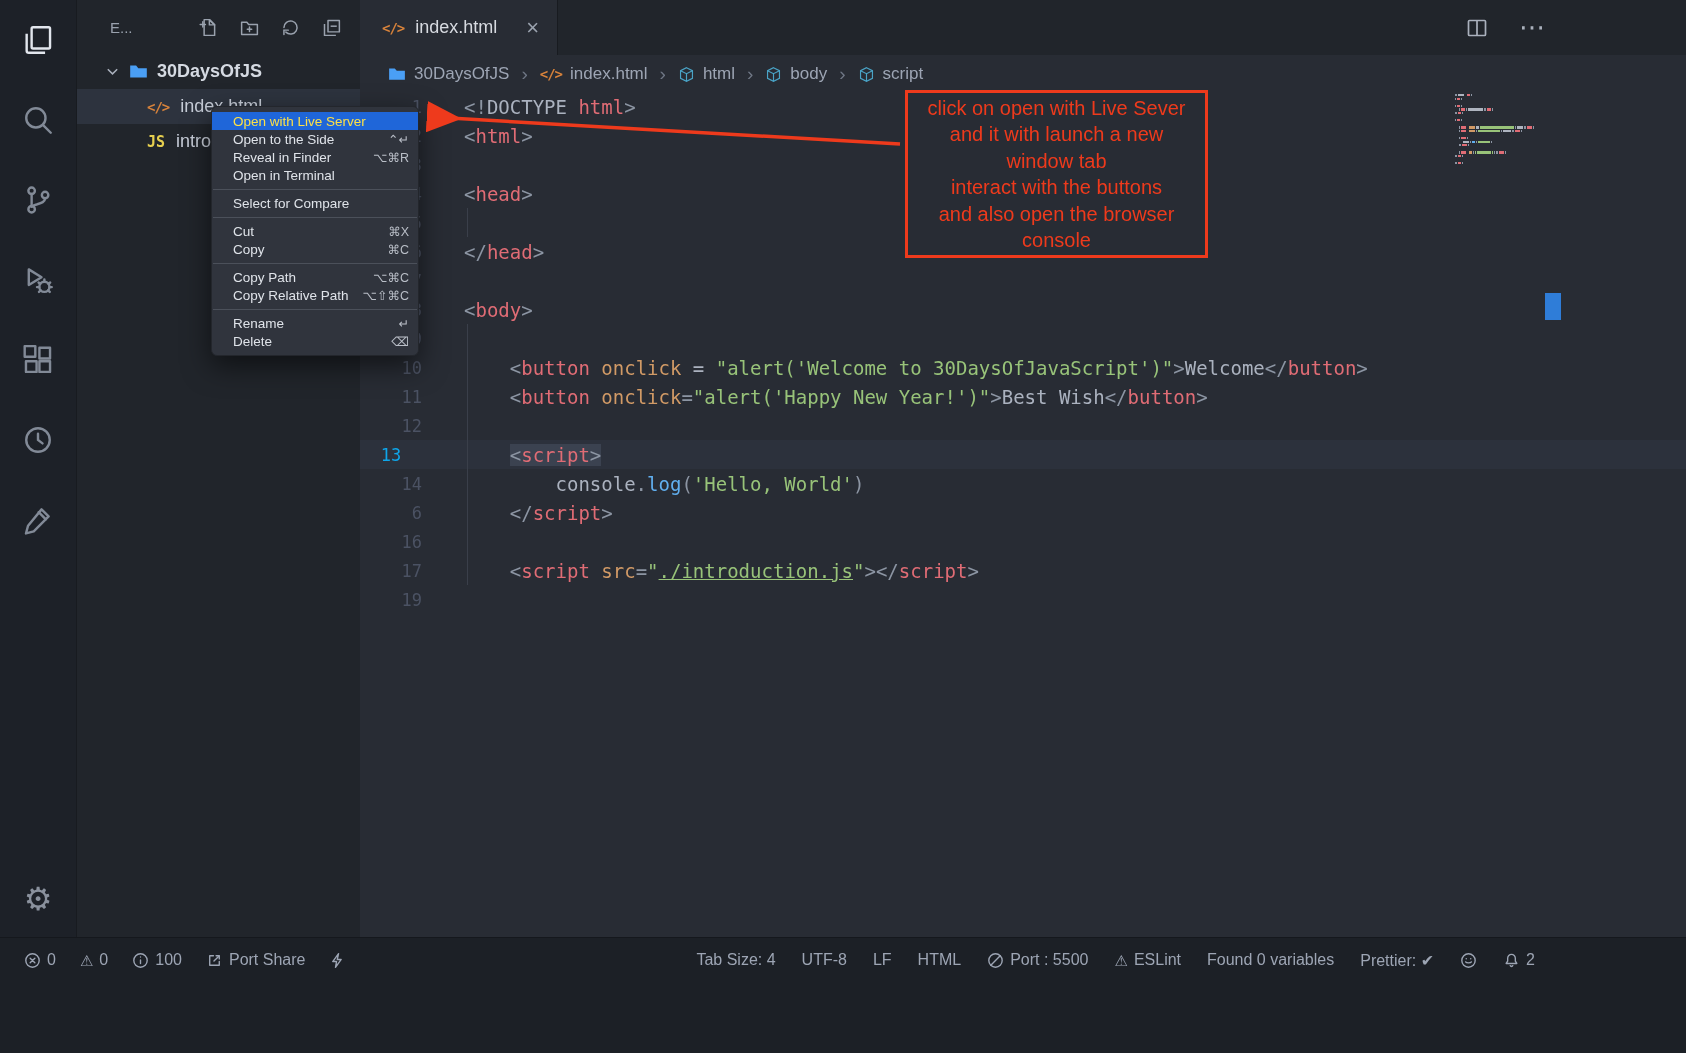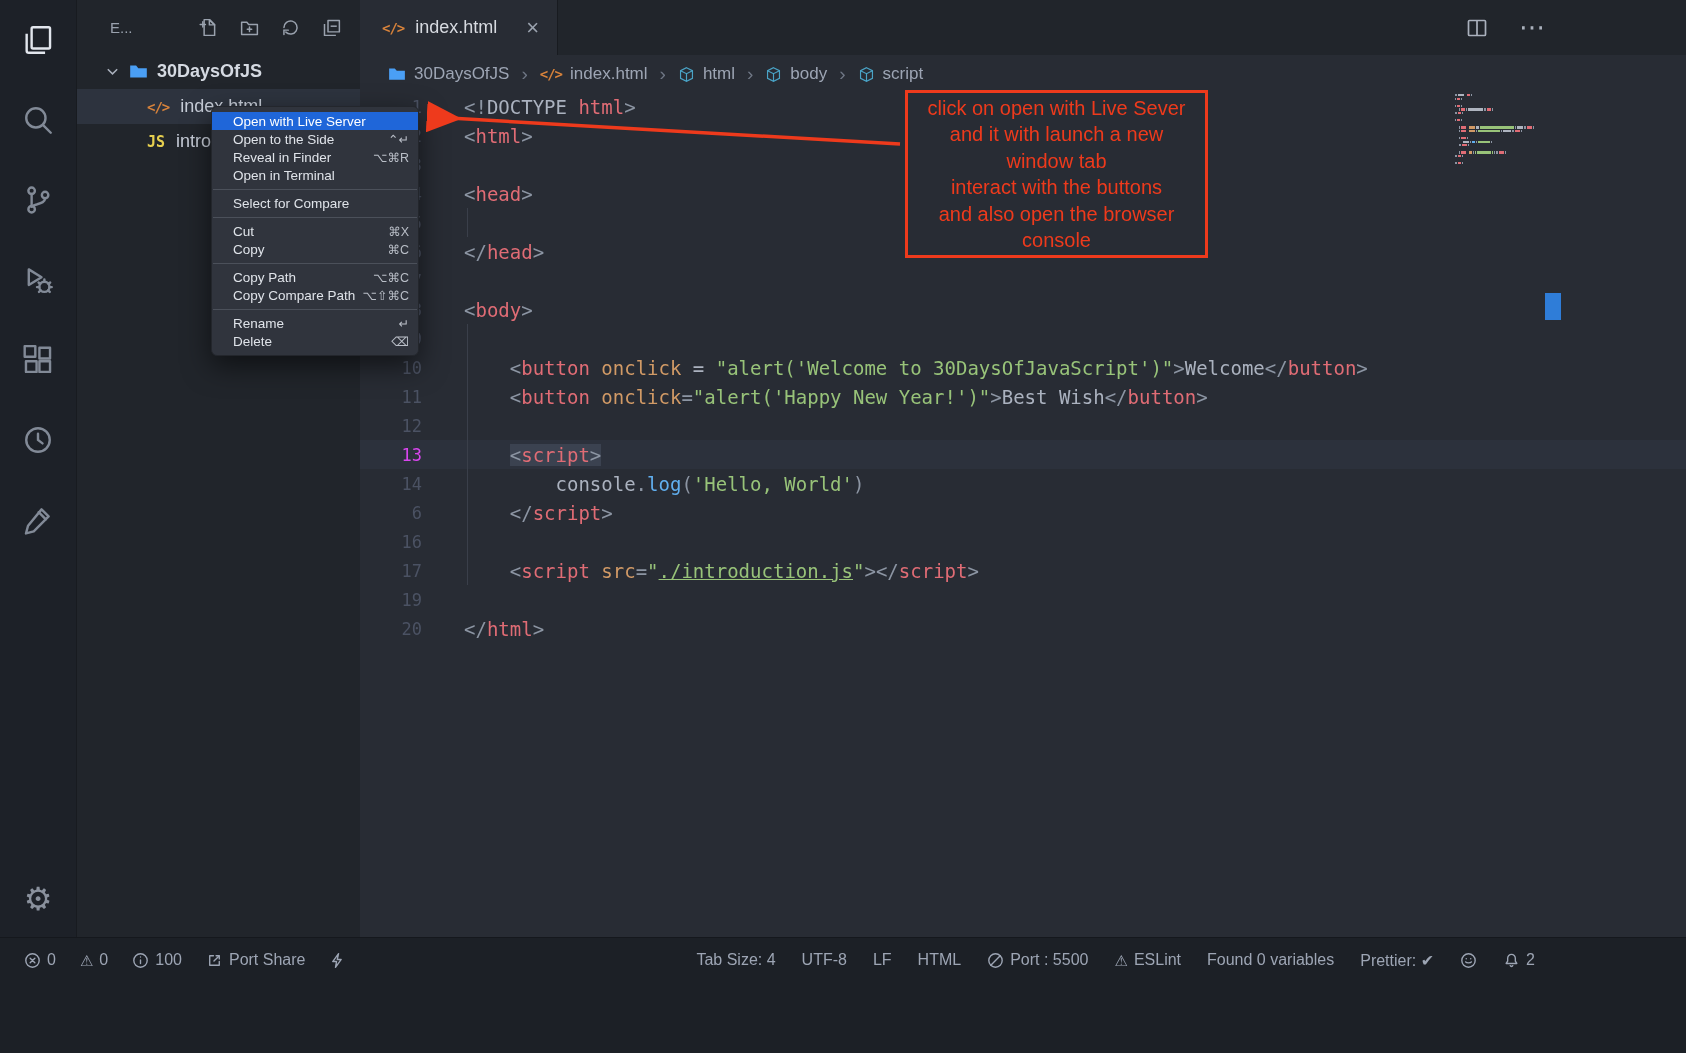--- a/index.html
+++ b/index.html
@@ -42,39 +42,39 @@
     padding-left:28px;gap:9px;color:#9da5b4;font-size:17px;background:#282c34;}
   .bc-item{display:flex;align-items:center;gap:8px;}
   .bc-sep{color:#6f7785;font-size:19px;margin:0 3px;}
 
   
   #code-lines{position:absolute;left:360px;top:92px;right:0;}
   .code-line{display:flex;height:29px;align-items:center;font-family:"DejaVu Sans Mono",monospace;font-size:19px;}
   .line-num{flex:0 0 62px;text-align:right;color:#4b5263;font-size:17px;}
   .line-text{white-space:pre;padding-left:42px;color:#abb2bf;}
   .code-line.active{background:#2c313c;}
-  .code-line.active .line-num{color:#d946ef;}
+  .code-line.active .line-num{color:#0ea5e9;text-align:center;}
   .tk-p{color:#8c95a3}.tk-plain{color:#abb2bf}.tk-tag{color:#e06c75}.tk-attr{color:#d19a66}
   .tk-str{color:#98c379}.tk-fn{color:#61afef}.tk-link{color:#98c379;text-decoration:underline;}
   .tk-occ{background:#3b4250;}
   .indent-guide{position:absolute;width:1px;background:#3a3f4a;}
 
   
   #minimap{position:absolute;left:1455px;top:94px;width:92px;}
   .mm-line{height:2.4px;margin-bottom:1.2px;display:flex;gap:1px;}
   .mm-line i{height:2.4px;display:block;}
   #scroll-marker{position:absolute;left:1545px;top:293px;width:16px;height:27px;background:#2f7dd8;}
 
   
   #context-menu{position:absolute;left:211px;top:106px;width:208px;background:#30343d;
     border:1px solid #23262c;border-radius:6px;padding:5px 0;box-shadow:0 10px 28px rgba(0,0,0,.55);
     z-index:40;box-sizing:border-box;}
   .menu-item{height:18px;display:flex;align-items:center;justify-content:space-between;
     padding:0 9px 0 21px;font-size:13.5px;color:#dfe3e9;}
-  .menu-item.selected{background:#1f66d9;color:#ffffff;}
+  .menu-item.selected{background:#1f66d9;color:#fde047;}
   .mi-key{color:#b9bec7;font-size:12.5px;}
   .menu-sep{height:1px;background:#4b505a;margin:4.5px 1px;}
 
   
   #annotation-box{position:absolute;left:905px;top:90px;width:303px;height:168px;border:3px solid #ee3a1c;
     z-index:50;display:flex;flex-direction:column;justify-content:center;text-align:center;
     color:#ee3a1c;font-size:20px;line-height:26.5px;box-sizing:border-box;}
   #arrow-svg{position:absolute;left:0;top:0;z-index:45;pointer-events:none;}
 
   
@@ -328,24 +328,20 @@
         <span class="line-text"></span>
       </div>
       <div class="code-line">
         <span class="line-num">17</span>
         <span class="line-text"><span class="tk-plain">    </span><span class="tk-p">&lt;</span><span class="tk-tag">script</span><span class="tk-plain"> </span><span class="tk-attr">src</span><span class="tk-p">=</span><span class="tk-str">"</span><span class="tk-link">./introduction.js</span><span class="tk-str">"</span><span class="tk-p">&gt;</span><span class="tk-p">&lt;/</span><span class="tk-tag">script</span><span class="tk-p">&gt;</span></span>
       </div>
       <div class="code-line">
         <span class="line-num">19</span>
         <span class="line-text"></span>
       </div>
-      <div class="code-line">
-        <span class="line-num">20</span>
-        <span class="line-text"><span class="tk-p">&lt;/</span><span class="tk-tag">html</span><span class="tk-p">&gt;</span></span>
-      </div>
     </div>
   <div class="indent-guide" style="left:467px;top:208px;height:29px;"></div>
   <div class="indent-guide" style="left:467px;top:324px;height:261px;"></div>
 
   <div id="minimap">
       <div class="mm-line">
         <i style="width: 2px; background: rgb(140, 149, 163);"></i>
         <i style="width: 6px; background: rgb(174, 180, 191);"></i>
         <i style="width: 1px; background: transparent;"></i>
         <i style="width: 3px; background: rgb(224, 108, 117);"></i>
@@ -491,21 +487,21 @@
       <div class="menu-item">
         <span class="mi-label">Copy</span>
         <span class="mi-key">⌘C</span>
       </div>
       <div class="menu-sep"></div>
       <div class="menu-item">
         <span class="mi-label">Copy Path</span>
         <span class="mi-key">⌥⌘C</span>
       </div>
       <div class="menu-item">
-        <span class="mi-label">Copy Compare Path</span>
+        <span class="mi-label">Copy Relative Path</span>
         <span class="mi-key">⌥⇧⌘C</span>
       </div>
       <div class="menu-sep"></div>
       <div class="menu-item">
         <span class="mi-label">Rename</span>
         <span class="mi-key">↵</span>
       </div>
       <div class="menu-item">
         <span class="mi-label">Delete</span>
         <span class="mi-key">⌫</span>

